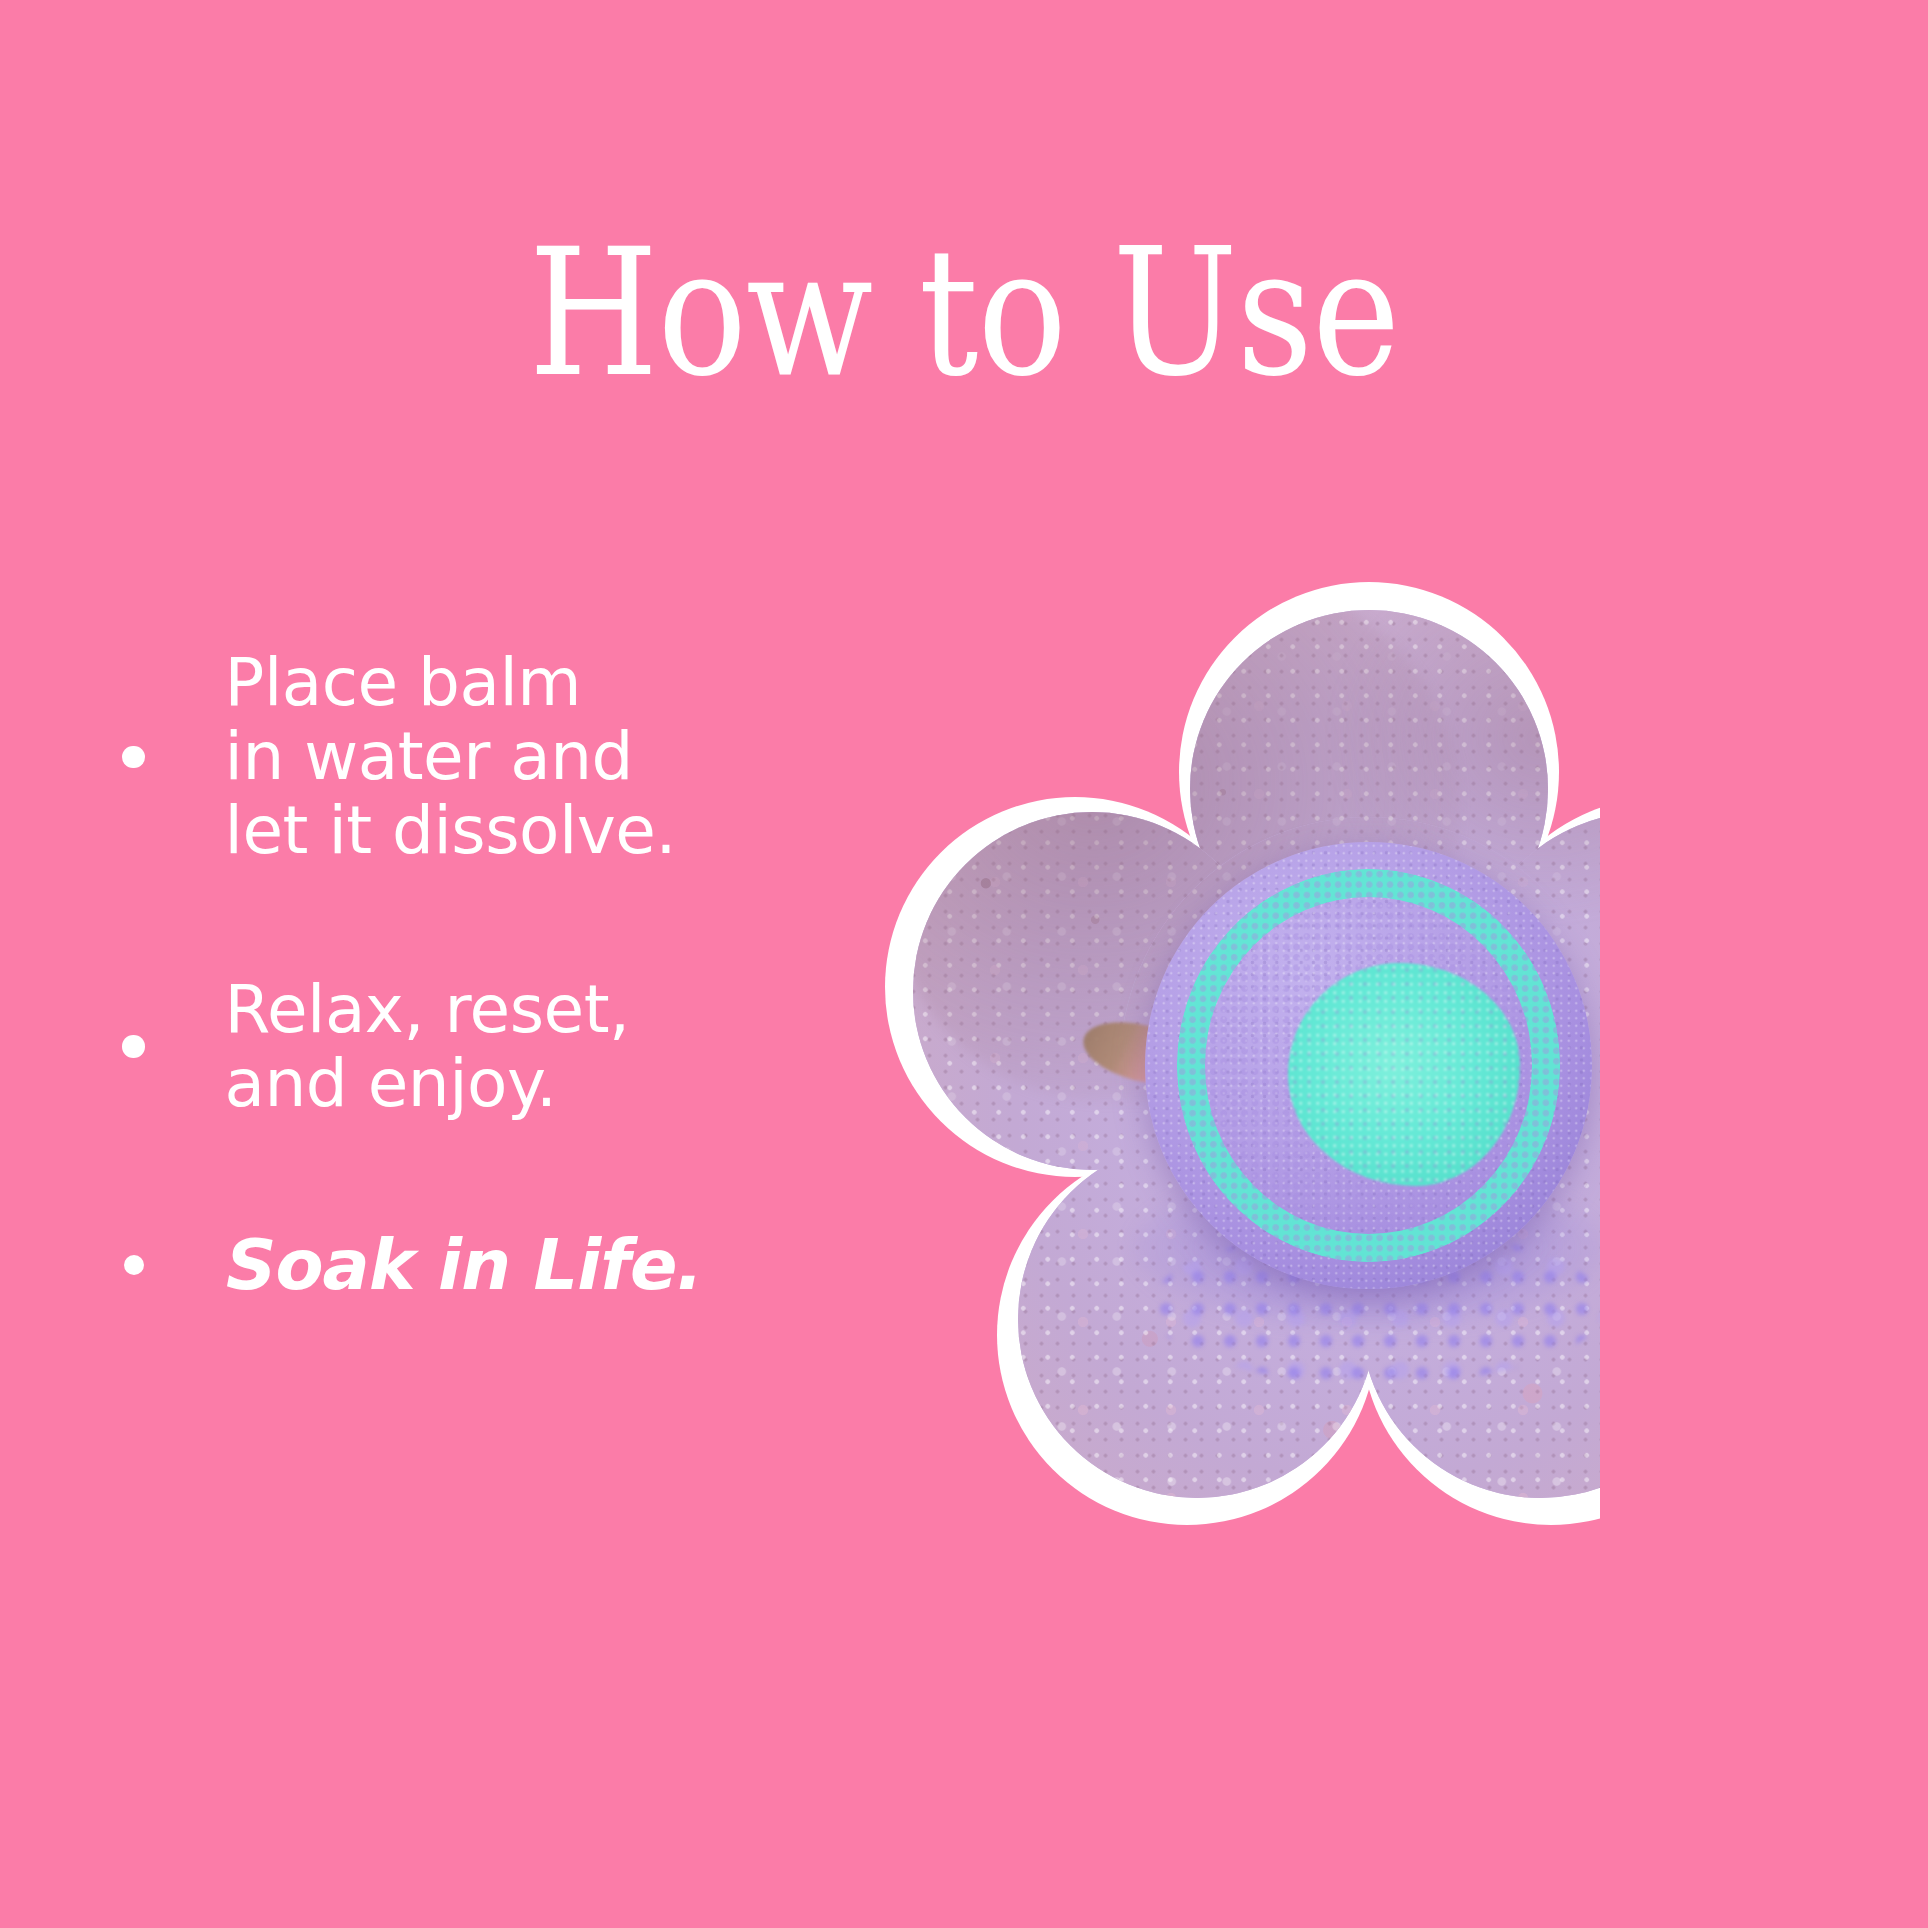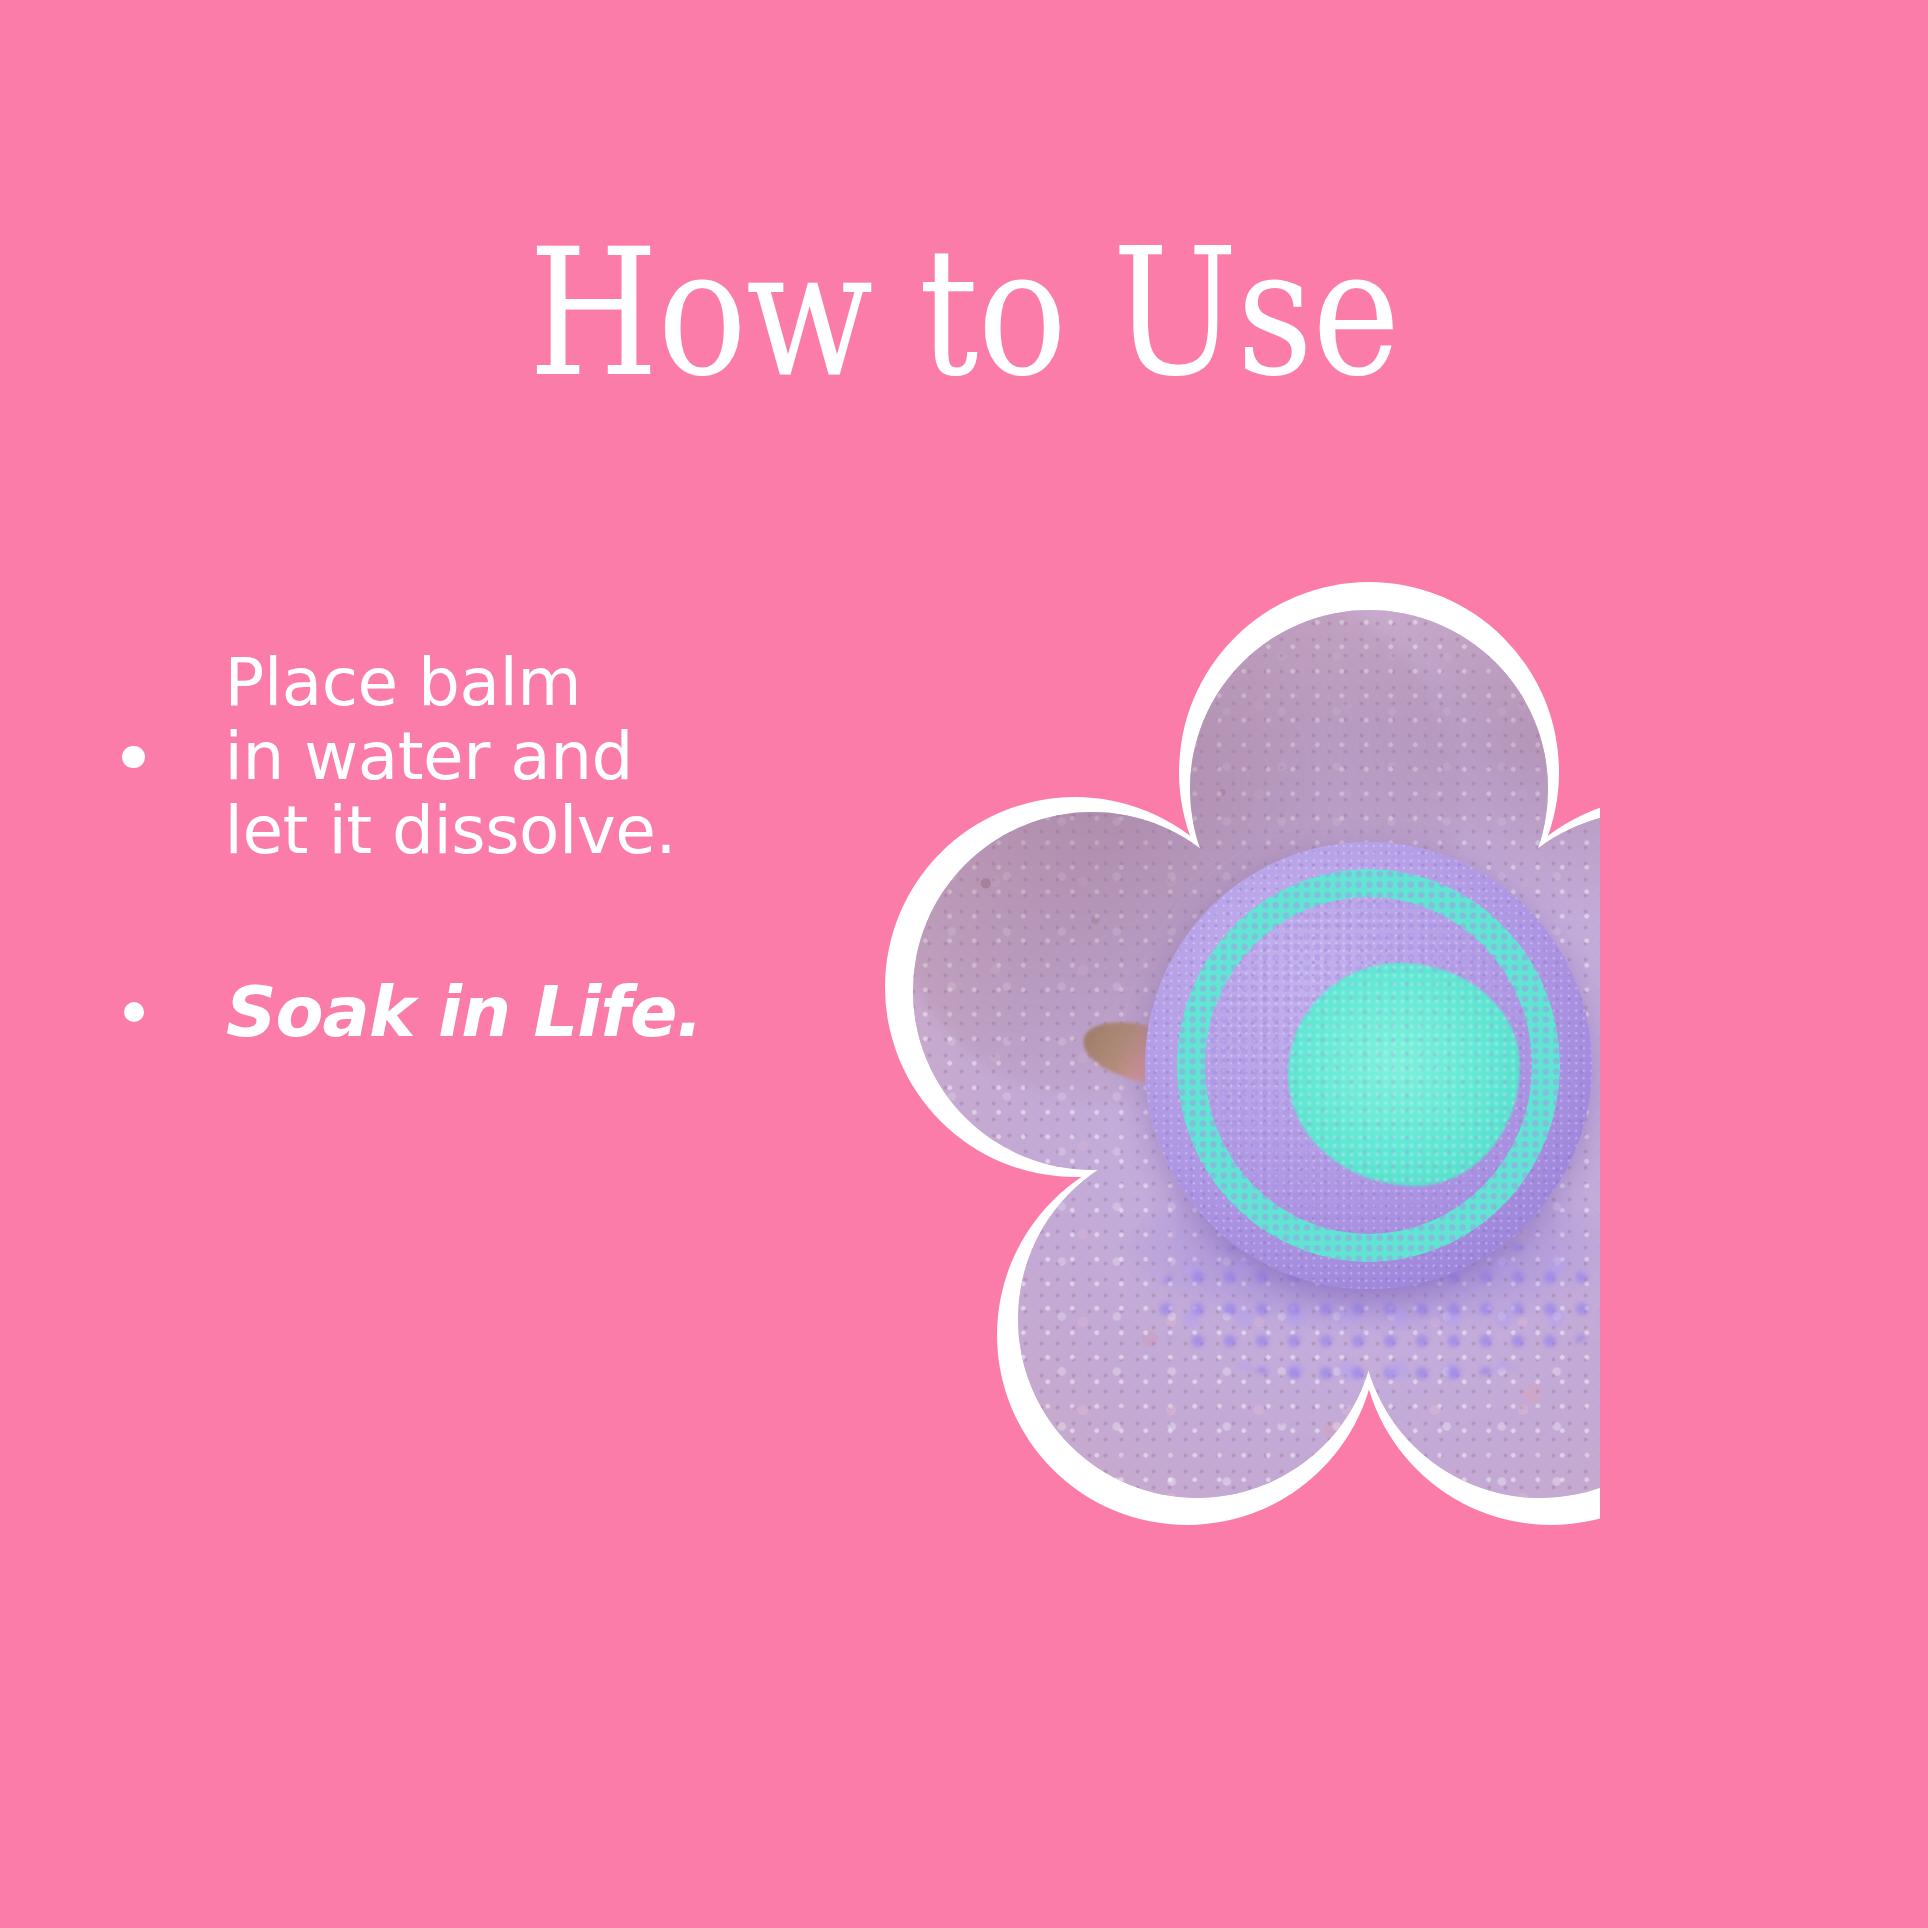--- a/index.html
+++ b/index.html
@@ -249,20 +249,24 @@
 
   <div class="title">How to Use</div>
 
   <div class="bullets">
 
     <div class="bullet-row">
       <span class="dot"></span>
       <span class="btext">Place balm<br>in water and<br>let it dissolve.</span>
     </div>
 
+    <div class="bullet-row">
+      <span class="dot"></span>
+      <span class="btext">Relax, reset,<br>and enjoy.</span>
+    </div>
 
     <div class="bullet-row">
       <span class="dot small"></span>
       <span class="btext emph">Soak in Life.</span>
     </div>
 
   </div>
 
   <div id="flower-wrap">
 

